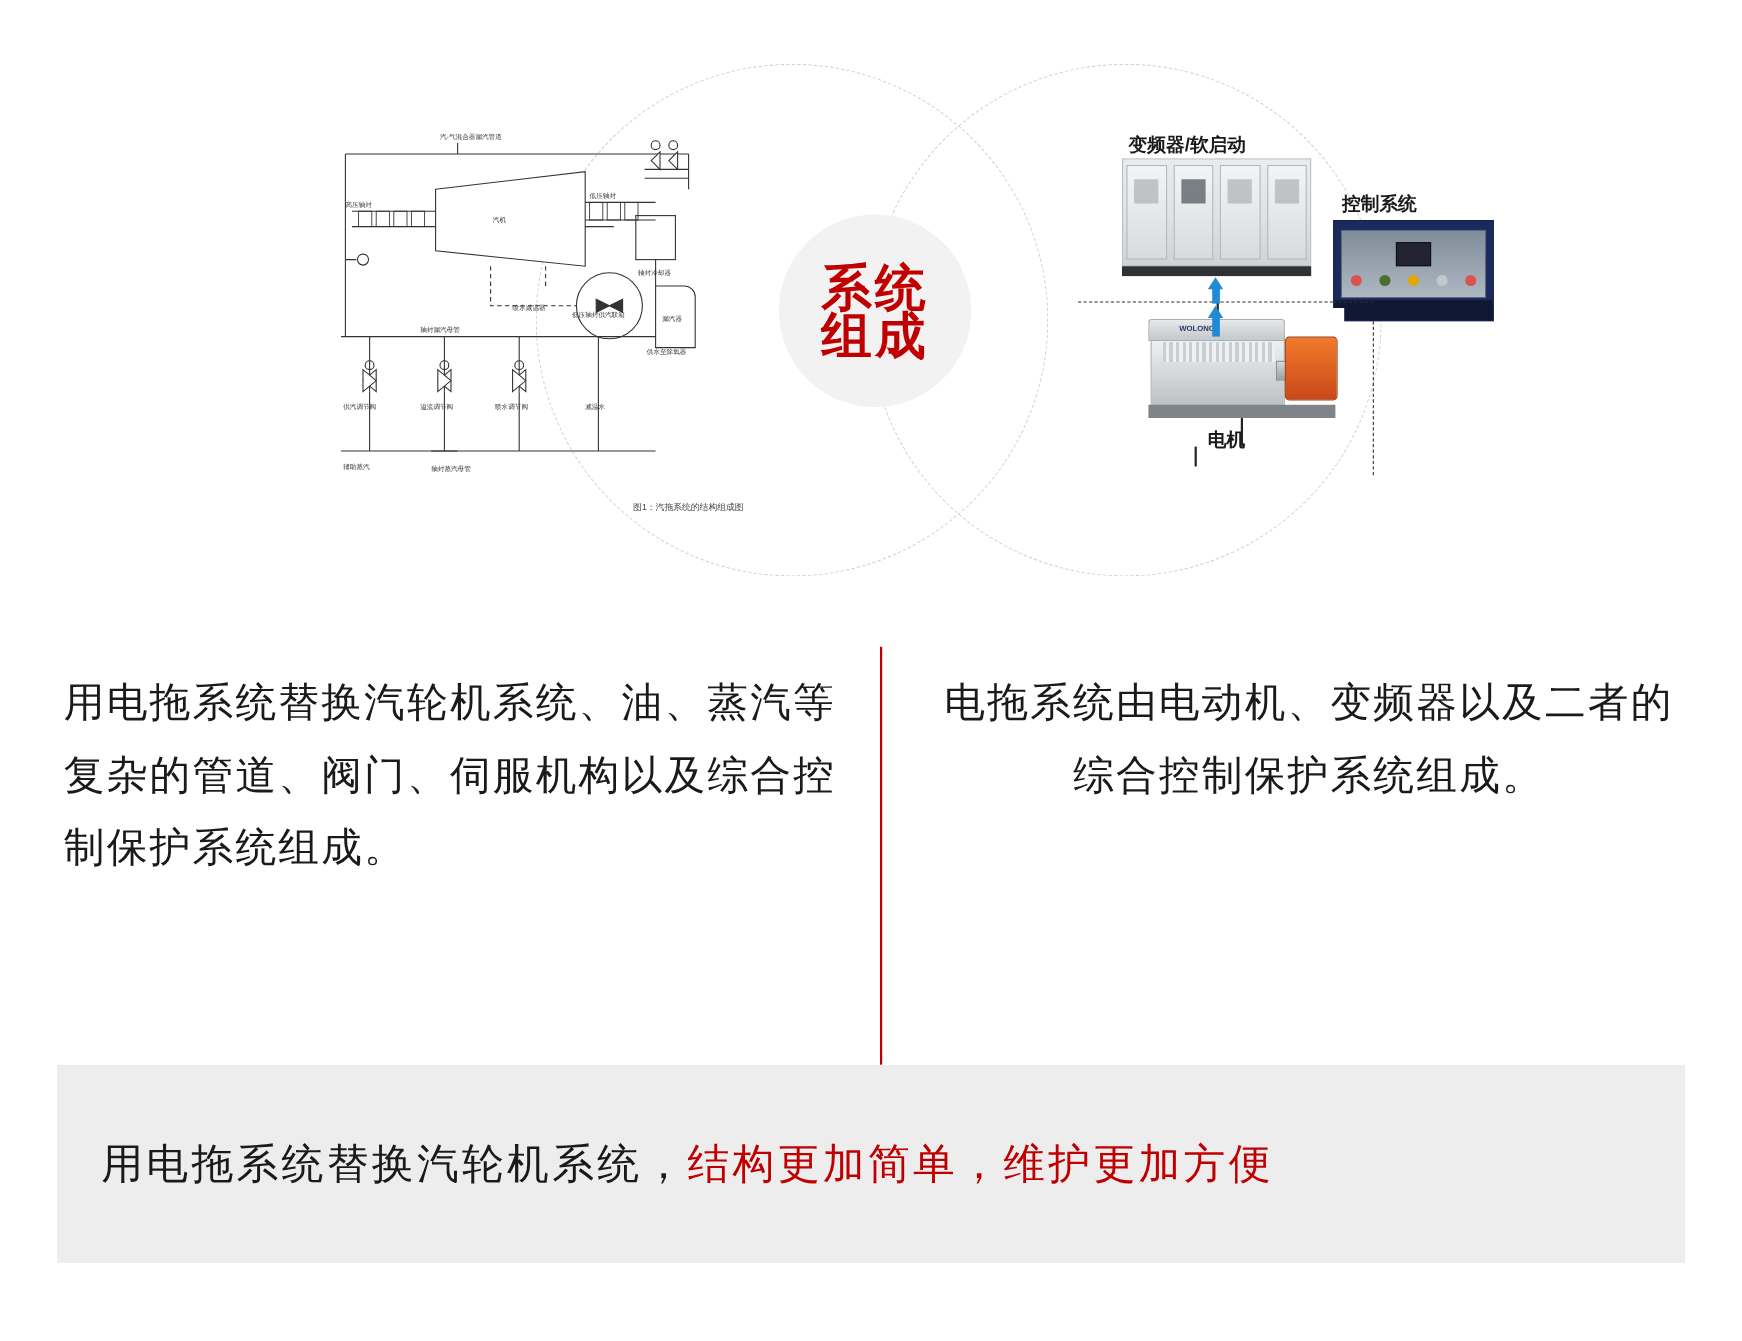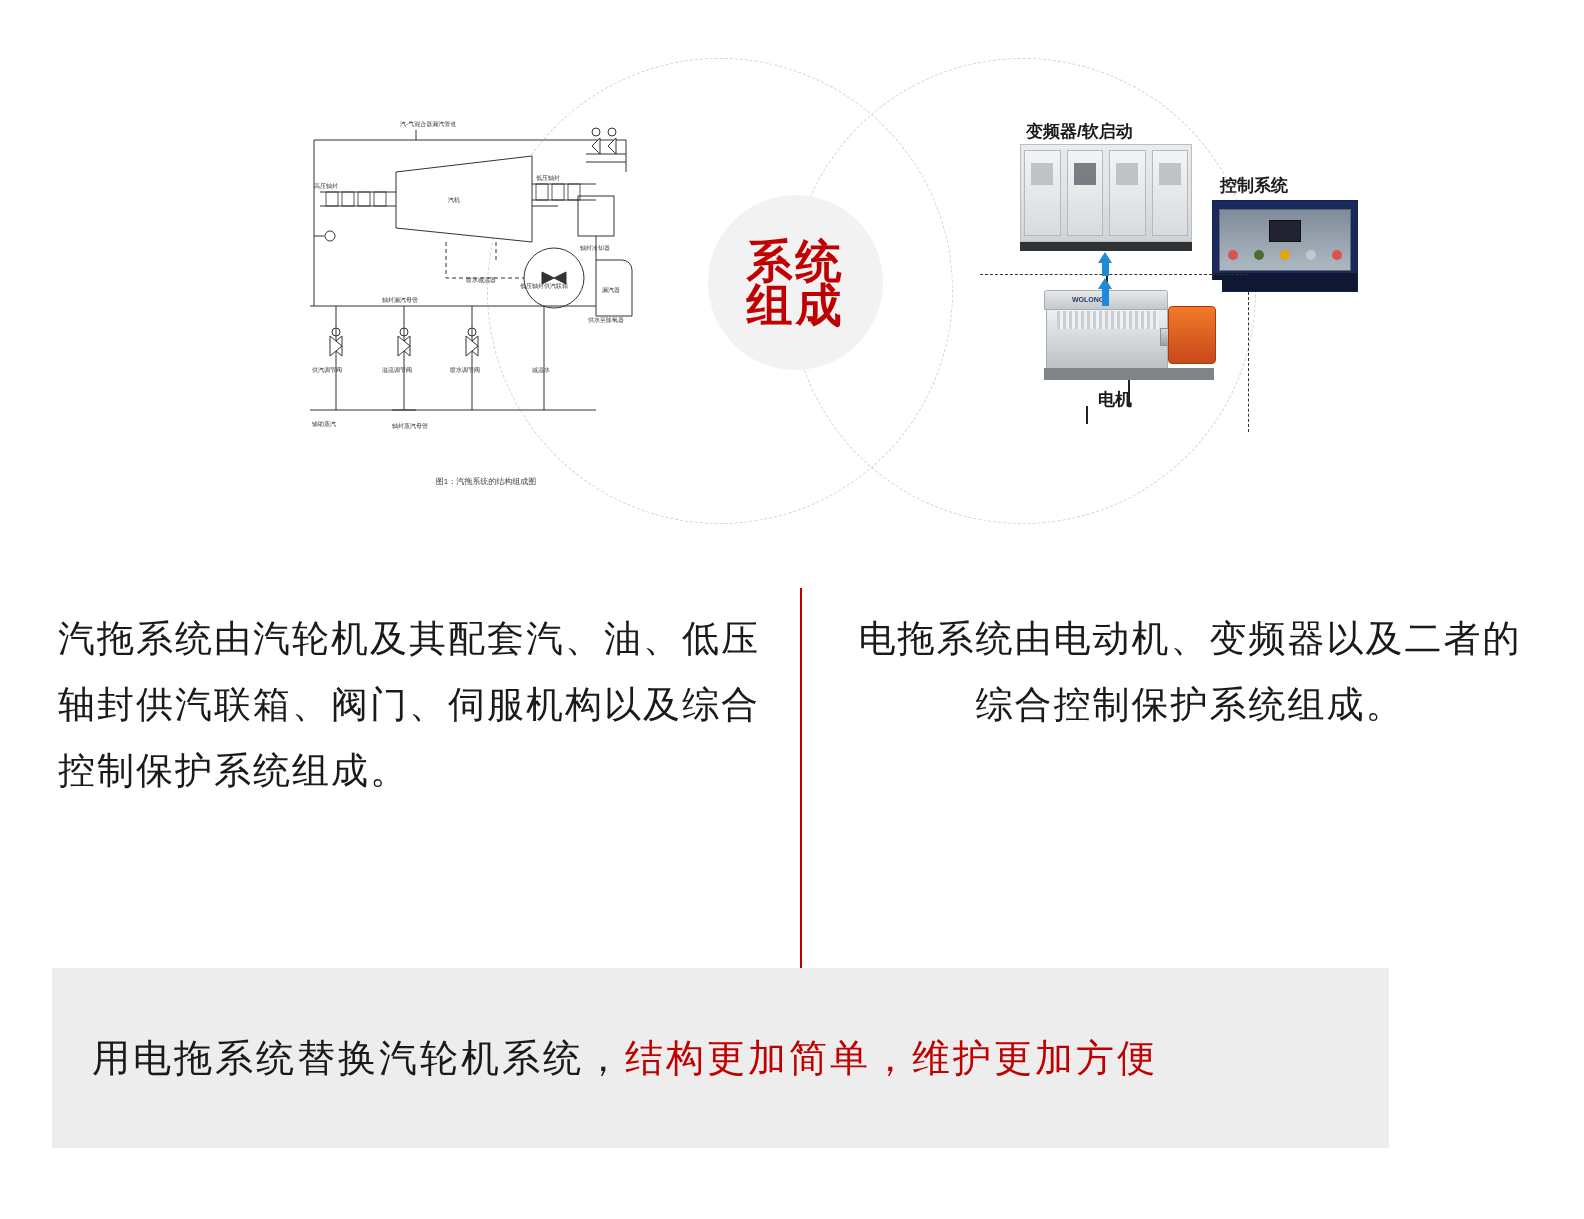--- a/index.html
+++ b/index.html
@@ -70,23 +70,23 @@
     left: 296px;
     top: 110px;
     width: 380px;
     height: 370px;
     z-index: 3;
   }
   .schematic svg { display: block; }
   .sch-caption {
     position: absolute;
     left: 296px;
-    top: 476px;
+    top: 456px;
     width: 380px;
-    text-align: center;
+    text-align: right;
     font-size: 8px;
     color: #444;
     z-index: 3;
   }
 
   
   .montage {
     position: absolute;
     left: 980px;
     top: 112px;
@@ -247,21 +247,21 @@
     color: #1a1a1a;
   }
   .col-left  { left: 58px;  width: 710px; }
   .col-right { left: 840px; width: 700px; text-align: center; }
 
   
   .banner {
     position: absolute;
     left: 52px;
     top: 968px;
-    width: 1337px;
+    width: 1480px;
     height: 180px;
     background: #ededed;
     display: flex;
     align-items: center;
   }
   .banner-text {
     margin-left: 40px;
     font-size: 38px;
     letter-spacing: 3px;
     white-space: nowrap;
@@ -437,21 +437,21 @@
   </div>
 
   <div class="center-badge">
     <span>系统</span>
     <span>组成</span>
   </div>
 </div>
 
 <div class="cols">
   <div class="divider"></div>
-  <div class="col col-left">汽拖系统由汽轮机及其配套汽、油、低压轴封供汽联箱、阀门、伺服机构以及综合控制保护系统组成。</div>
+  <div class="col col-left">用电拖系统替换汽轮机系统、油、蒸汽等复杂的管道、阀门、伺服机构以及综合控制保护系统组成。</div>
   <div class="col col-right">电拖系统由电动机、变频器以及二者的综合控制保护系统组成。</div>
 </div>
 
 <div class="banner">
   <div class="banner-text">
     <span class="normal">用电拖系统替换汽轮机系统，</span><span class="em">结构更加简单，维护更加方便</span>
   </div>
 </div>
 
 </body></html>

